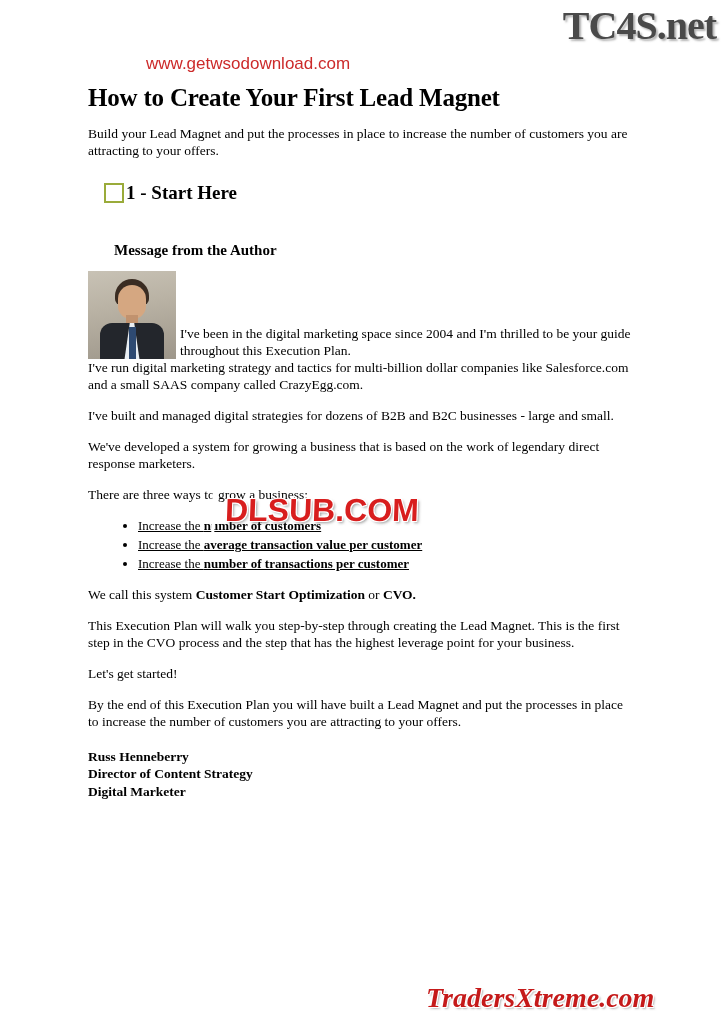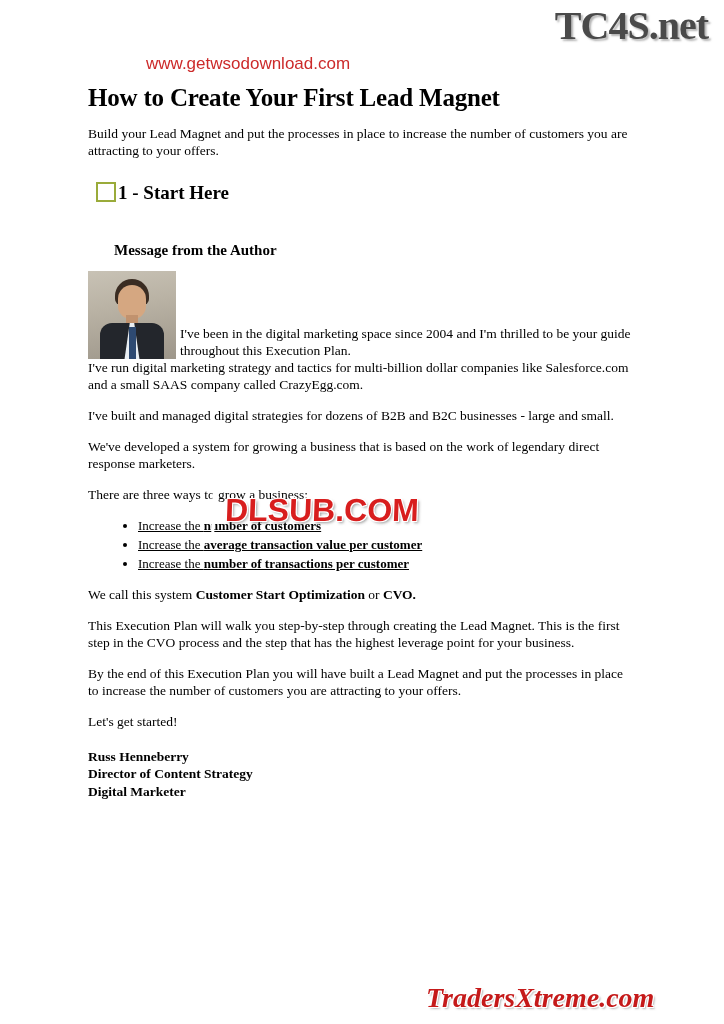--- a/index.html
+++ b/index.html
@@ -18,21 +18,21 @@
   .page {
     position: relative;
     width: 724px;
     height: 1024px;
   }
 
   
   .wm-topright {
     position: absolute;
     top: 2px;
-    right: 16px;
+    right: 8px;
     font-family: "Liberation Serif", serif;
     font-weight: bold;
     font-size: 40px;
     color: #4a4a4a;
     letter-spacing: -1px;
     text-shadow: 2px 2px 2px rgba(120,120,120,0.55);
   }
   .wm-center {
     position: absolute;
     left: 212px;
@@ -92,22 +92,22 @@
     letter-spacing: -0.2px;
   }
   p.lede {
     font-size: 13.5px;
     line-height: 1.25;
     margin: 0 0 22px 0;
   }
 
   .section-head {
     display: flex;
-    align-items: flex-start;
-    margin: 0 0 6px 8px;
+    align-items: center;
+    margin: 0 0 6px 16px;
   }
   .checkbox {
     width: 16px;
     height: 16px;
     border: 2px solid #9aab3a;
     background: #ffffff;
     margin-right: 2px;
     flex: none;
   }
   .section-head h2 {
@@ -229,23 +229,23 @@
     <ul class="grow-list">
       <li><span>Increase the </span><b>number of customers</b></li>
       <li><span>Increase the </span><b>average transaction value per customer</b></li>
       <li><span>Increase the </span><b>number of transactions per customer</b></li>
     </ul>
 
     <p class="body-text"><span>We call this system </span><b>Customer Start Optimization</b><span> or </span><b>CVO.</b></p>
 
     <p class="body-text">This Execution Plan will walk you step-by-step through creating the Lead Magnet.  This is the first step in the CVO process and the step that has the highest leverage point for your business.</p>
 
+    <p class="body-text">Let's get started!</p>
+
     <p class="body-text">By the end of this Execution Plan you will have built a Lead Magnet and put the processes in place to increase the number of customers you are attracting to your offers.</p>
-
-    <p class="body-text">Let's get started!</p>
 
     <div class="signature">
       <div>Russ Henneberry</div>
       <div>Director of Content Strategy</div>
       <div>Digital Marketer</div>
     </div>
 
   </div>
 
   <div class="wm-center">DLSUB.COM</div>

